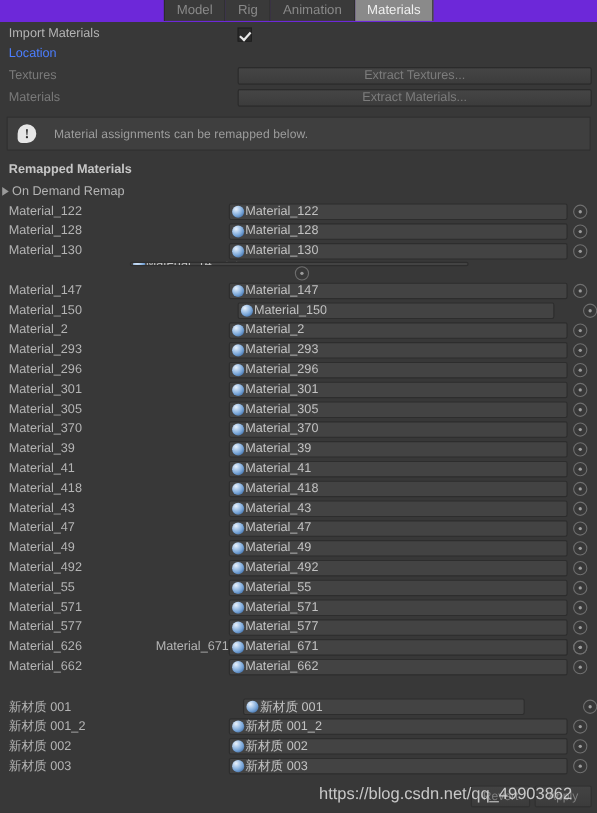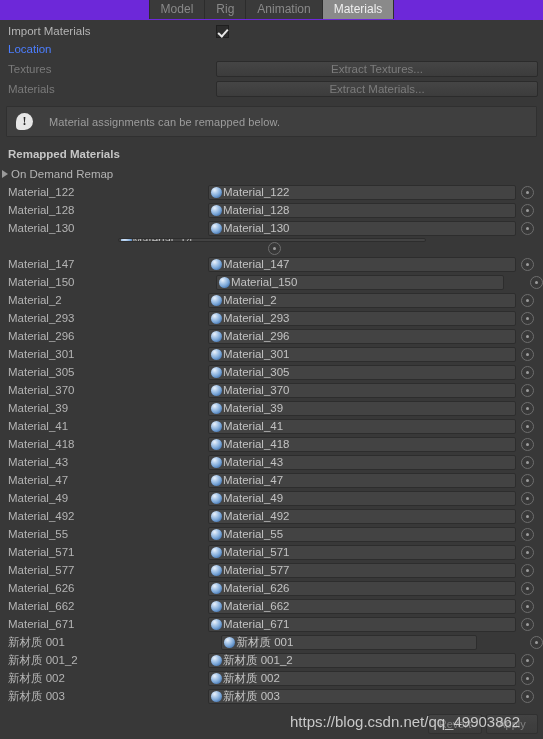--- a/index.html
+++ b/index.html
@@ -515,21 +515,21 @@
       <div class="picker"></div>
     </div>
     <div class="mat-row" style="top: 597px;">
       <div class="mat-name">Material_662</div>
       <div class="obj-field">
         <span class="sphere"></span>
         <span class="obj-text">Material_662</span>
       </div>
       <div class="picker"></div>
     </div>
-    <div class="mat-row" style="top: 615px;">
+    <div class="mat-row" style="top: 579px; text-align: right;">
       <div class="mat-name">Material_671</div>
       <div class="obj-field">
         <span class="sphere"></span>
         <span class="obj-text">Material_671</span>
       </div>
       <div class="picker"></div>
     </div>
     <div class="mat-row" style="top: 633px; gap: 48px;">
       <div class="mat-name">新材质 001</div>
       <div class="obj-field">

